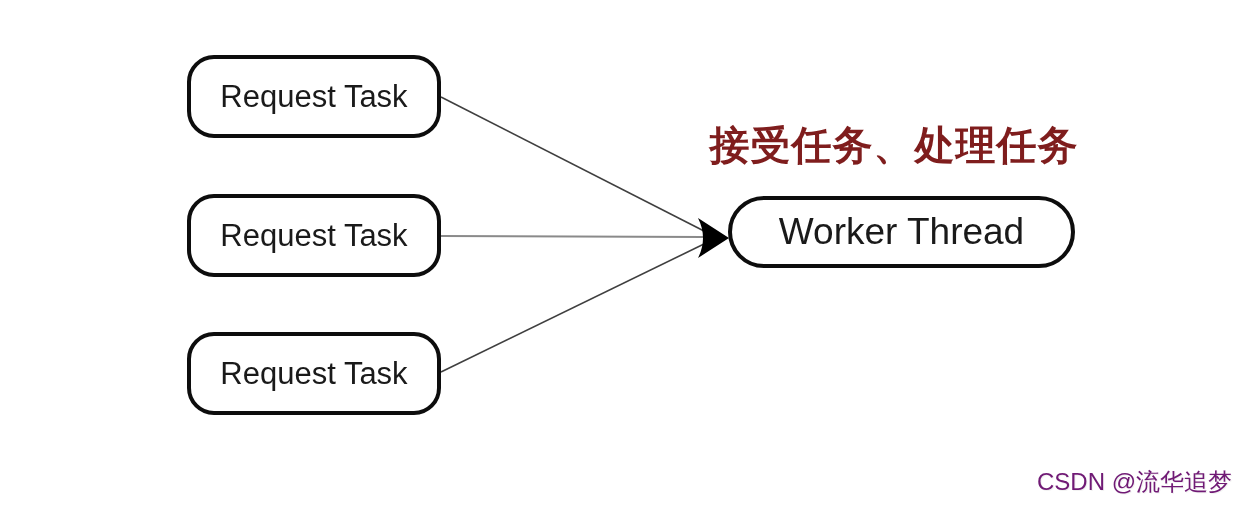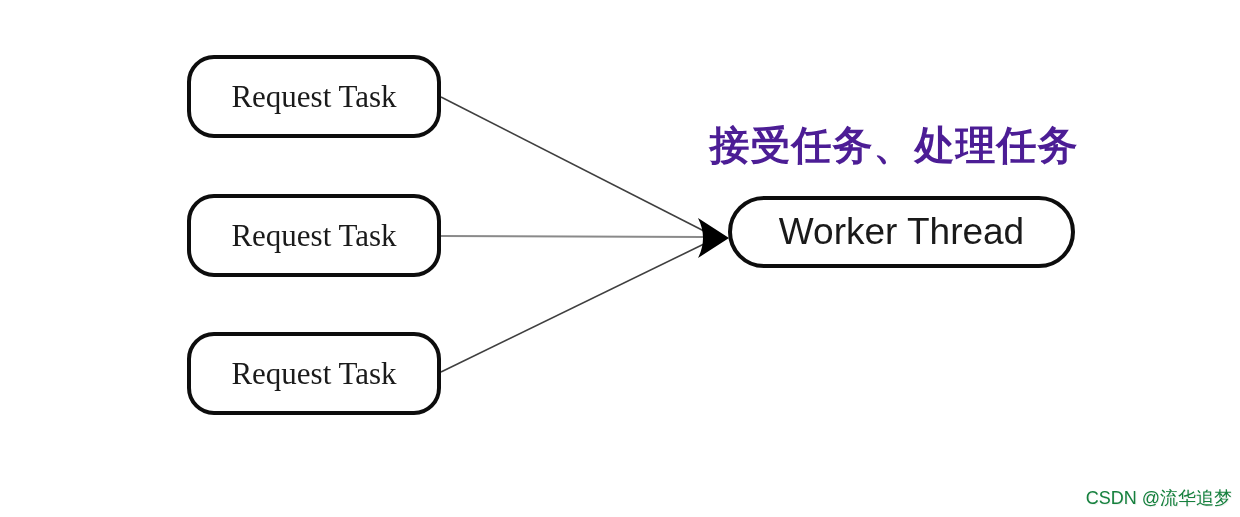--- a/index.html
+++ b/index.html
@@ -25,60 +25,59 @@
     justify-content: center;
     color: #1a1a1a;
     z-index: 2;
   }
   .request-node {
     left: 187px;
     width: 254px;
     height: 83px;
     border-radius: 27px;
     font-size: 31px;
-    font-family: Liberation Serif, serif;
   }
   .request-node.r1 { top: 55px; }
   .request-node.r2 { top: 194px; }
   .request-node.r3 { top: 332px; }
   .worker-node {
     left: 728px;
     top: 196px;
     width: 347px;
     height: 72px;
     border-radius: 38px;
     font-size: 37px;
   }
   .annotation {
     position: absolute;
     left: 706px;
     top: 118px;
     width: 376px;
     text-align: center;
     font-size: 40px;
     font-weight: 600;
-    color: #4c1d95;
+    color: #7f1d1d;
     letter-spacing: 1px;
     white-space: nowrap;
     z-index: 2;
   }
   .edges-svg {
     position: absolute;
     left: 0;
     top: 0;
     width: 1240px;
     height: 517px;
     z-index: 1;
   }
   .watermark {
     position: absolute;
     right: 8px;
-    bottom: 7px;
-    font-size: 18px;
-    color: #15803d;
+    bottom: 19px;
+    font-size: 24px;
+    color: #701a75;
     text-shadow: 1px 1px 0 #f2f2f2;
     z-index: 2;
   }
 </style>
 </head>
 <body>
 
 <div class="canvas">
 
   <svg class="edges-svg" viewBox="0 0 1240 517" xmlns="http://www.w3.org/2000/svg">

